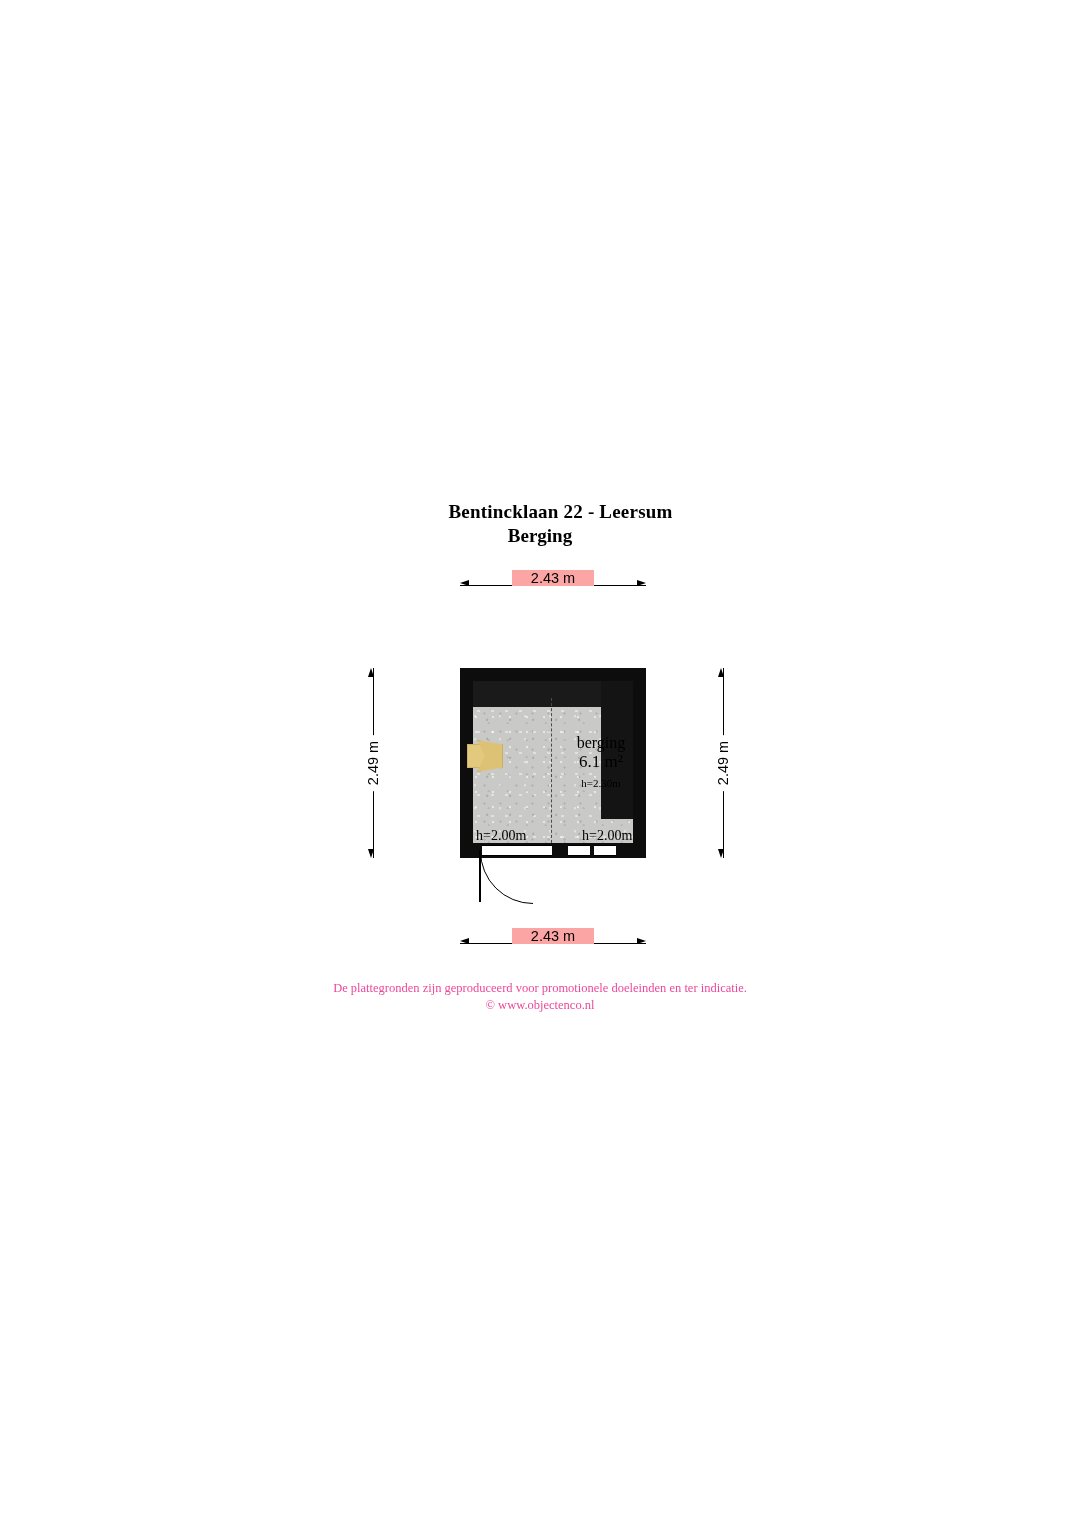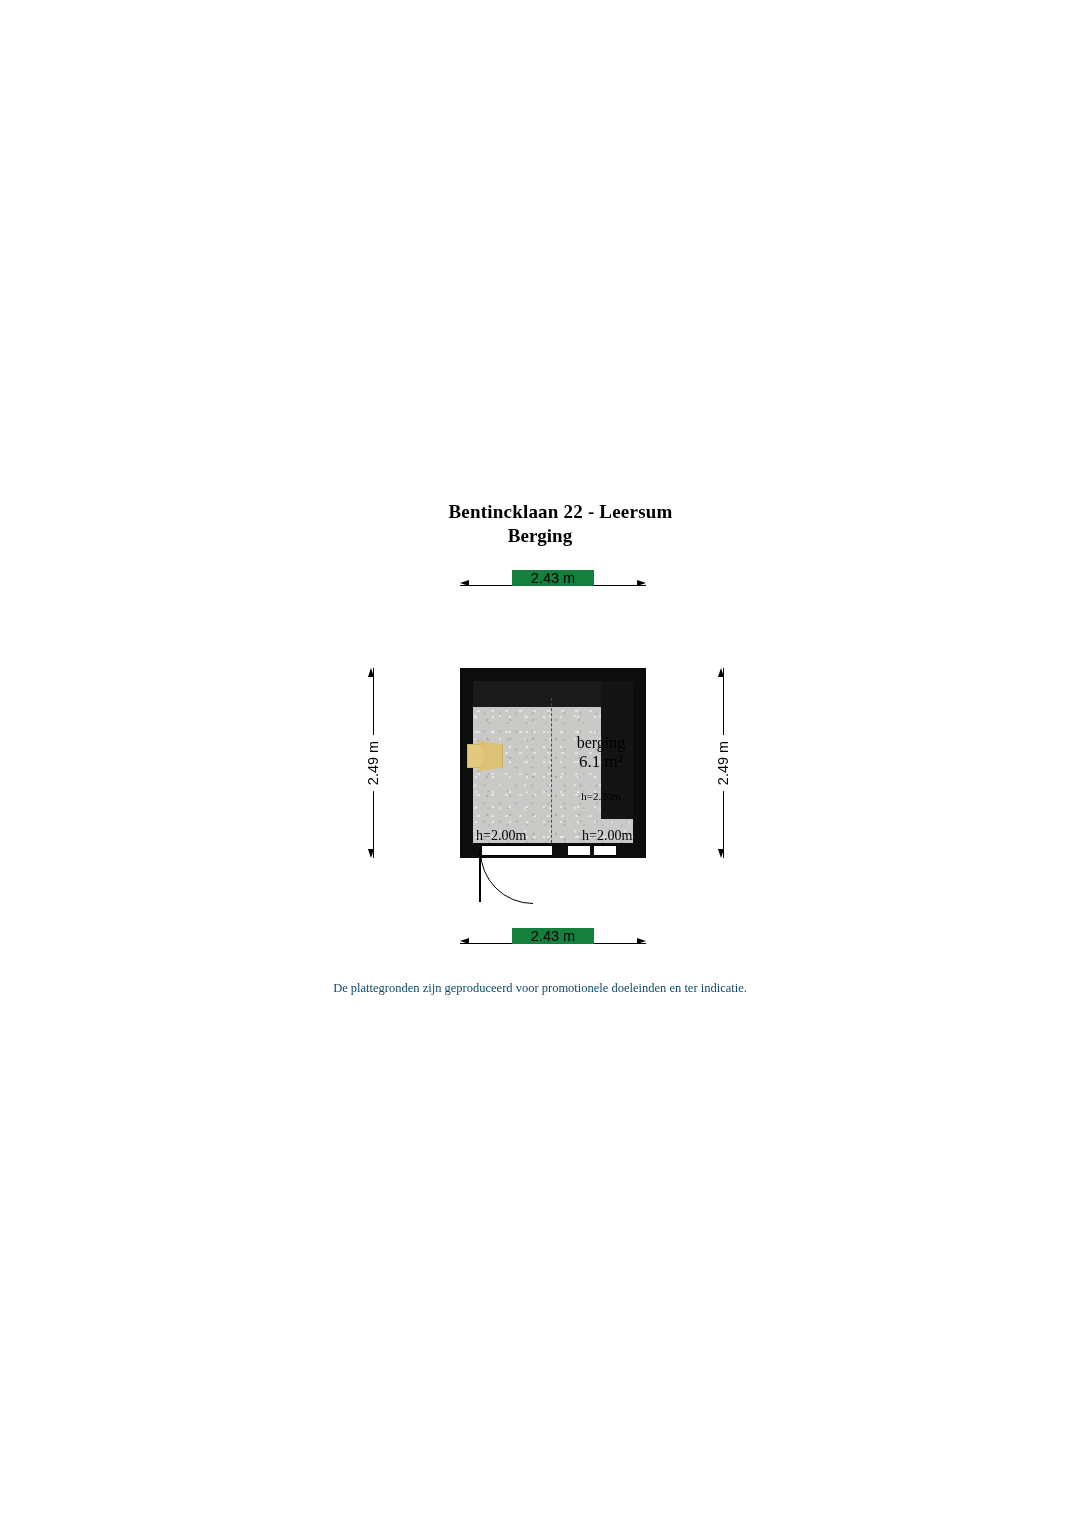--- a/index.html
+++ b/index.html
@@ -70,21 +70,21 @@
     border-left: 9px solid #000;
   }
   .dim-h .label {
     position: absolute;
     top: -2px;
     left: 0;
     right: 0;
     text-align: center;
     font-family: "Liberation Sans", sans-serif;
     font-size: 14.5px;
-    background: #15803d;
+    background: #fca5a5;
     padding: 0 6px;
     width: 70px;
     margin: 0 auto;
   }
 
   .dim-v {
     position: absolute;
     width: 22px;
   }
   .dim-v .line {
@@ -223,21 +223,21 @@
   }
   .room-area {
     font-family: "Liberation Serif", serif;
     font-size: 17px;
     line-height: 20px;
   }
   .room-height {
     font-family: "Liberation Serif", serif;
     font-size: 11px;
     line-height: 16px;
-    margin-top: 16px;
+    margin-top: 3px;
   }
 
   .h-note {
     position: absolute;
     font-family: "Liberation Serif", serif;
     font-size: 14px;
     white-space: nowrap;
   }
   .h-left  { left: 16px;  top: 160px; }
   .h-right { left: 122px; top: 160px; }
@@ -282,21 +282,21 @@
 
   
   .footer {
     position: absolute;
     top: 980px;
     left: 0;
     width: 1080px;
     text-align: center;
     font-family: "Liberation Serif", serif;
     font-size: 12.5px;
-    color: #0c4a6e;
+    color: #ec4899;
     line-height: 17px;
   }
 </style>
 </head>
 <body>
 
 <div class="title-block">
   <div class="title-line1">Bentincklaan 22 - Leersum</div>
   <div class="title-line2">Berging</div>
 </div>
@@ -355,13 +355,14 @@
 
 <div class="dim-h" style="left:460px; top:930px; width:186px;">
   <div class="line"></div>
   <div class="arrow-l"></div>
   <div class="arrow-r"></div>
   <div class="label">2.43 m</div>
 </div>
 
 <div class="footer">
   <div>De plattegronden zijn geproduceerd voor promotionele doeleinden en ter indicatie.</div>
+  <div>© www.objectenco.nl</div>
 </div>
 
 </body></html>

